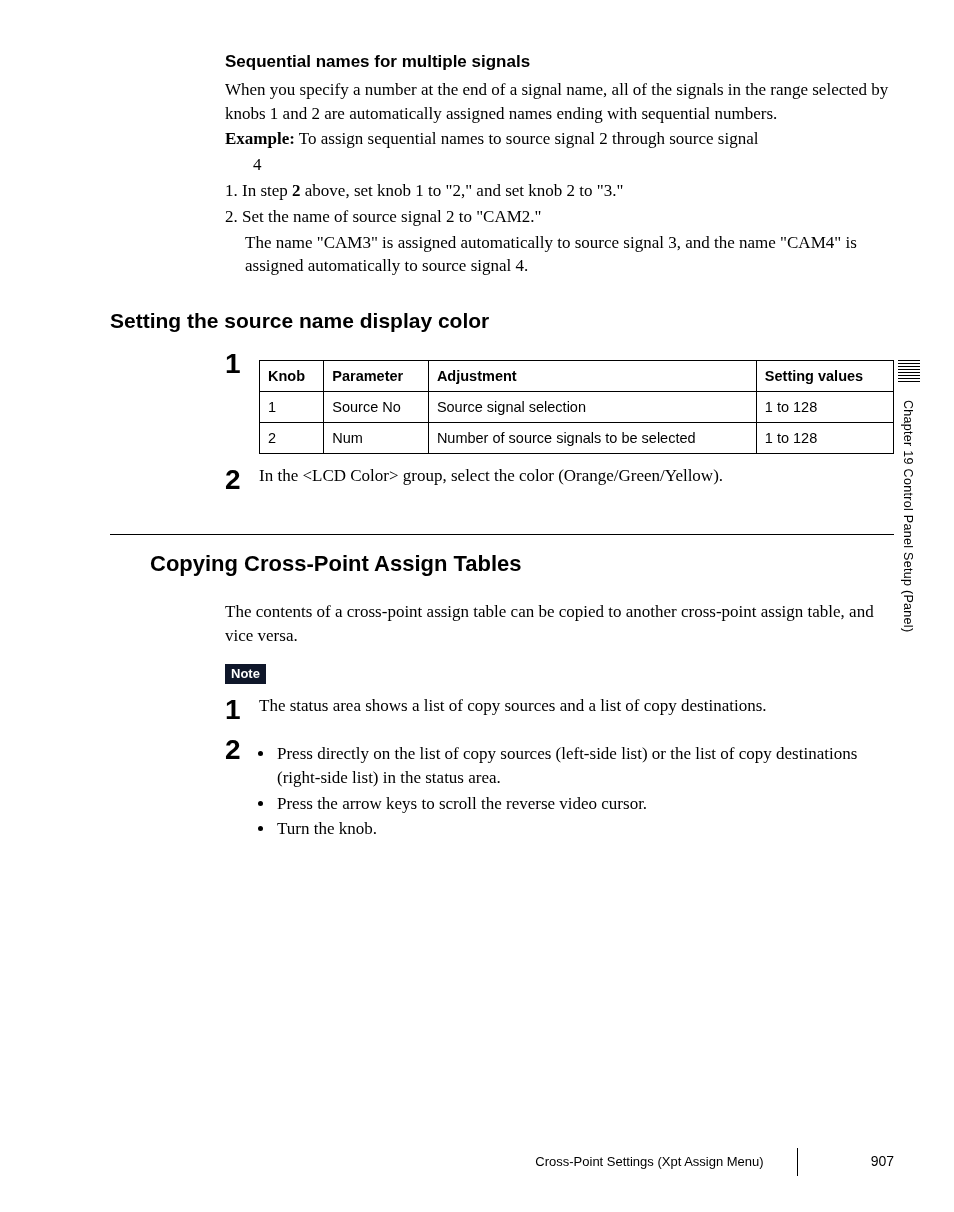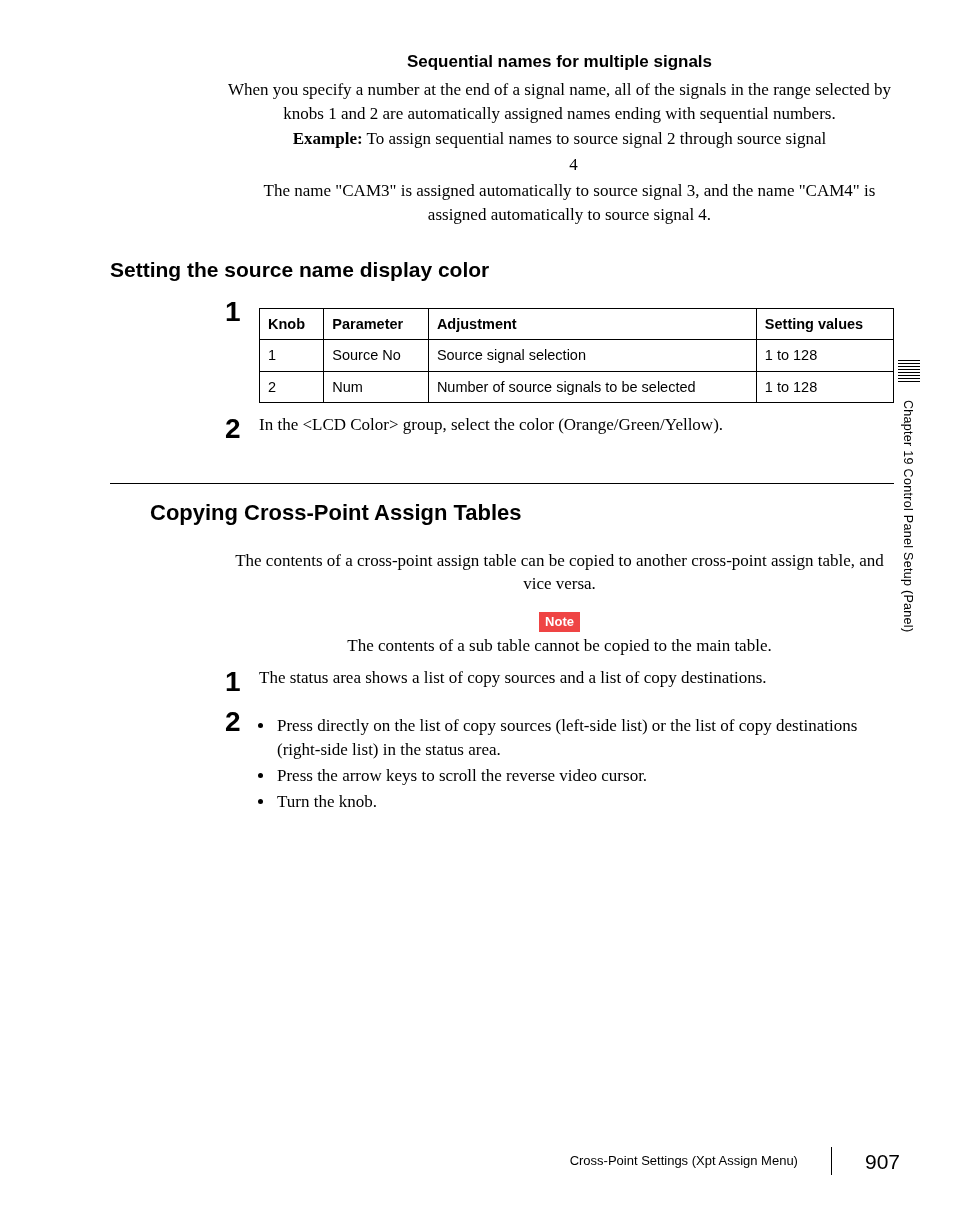--- a/index.html
+++ b/index.html
@@ -7,21 +7,21 @@
     font-family: "Times New Roman", Times, serif;
     font-size: 17px;
     line-height: 1.4;
     color: #000;
     background: #fff;
     width: 954px;
     height: 1212px;
     position: relative;
     padding: 50px 60px 40px 110px;
   }
-  .content-block { margin-left: 115px; text-align: center; }
+  .content-block { margin-left: 115px; }
   h4.bold-heading {
     font-family: Arial, Helvetica, sans-serif;
     font-weight: bold;
     font-size: 17px;
     margin-bottom: 4px;
   }
   p { margin-bottom: 2px; }
   .indent-example { padding-left: 28px; }
   .ol-item { margin-left: 0; }
   .ol-sub { padding-left: 20px; }
@@ -72,21 +72,21 @@
   }
   h2.section-h2 {
     font-family: Arial, Helvetica, sans-serif;
     font-weight: bold;
     font-size: 22px;
     margin-bottom: 20px;
     margin-left: 40px;
   }
   .note-badge {
     display: inline-block;
-    background: #ef4444;
+    background: #0f172a;
     color: #fff;
     font-family: Arial, Helvetica, sans-serif;
     font-size: 13px;
     font-weight: bold;
     padding: 1px 6px;
     margin-top: 14px;
     margin-bottom: 2px;
   }
   ul.bullets {
     list-style: disc;
@@ -113,50 +113,55 @@
   }
   .side-text {
     writing-mode: vertical-rl;
     font-family: Arial, Helvetica, sans-serif;
     font-size: 12.5px;
     letter-spacing: 0.3px;
   }
   .footer {
     position: absolute;
     bottom: 36px;
-    right: 54px;
+    right: 60px;
     display: flex;
     align-items: center;
     font-family: Arial, Helvetica, sans-serif;
     gap: 19px;
   }
   .footer-title {
     font-size: 13px;
     padding-right: 14px;
   }
   .footer-divider {
     width: 1px;
     height: 28px;
     background: #000;
     margin-right: 14px;
   }
   .footer-page {
-    font-size: 21px;
+    font-size: 14px;
+    margin-left: 40px;
   }
   .mt8 { margin-top: 8px; }
   .mt10 { margin-top: 10px; }
 </style>
 </head>
 <body>
 
 <div class="content-block">
   <h4 class="bold-heading">Sequential names for multiple signals</h4>
   <p>When you specify a number at the end of a signal name, all of the signals in the range selected by knobs 1 and 2 are automatically assigned names ending with sequential numbers.</p>
   <p><b>Example:</b><span> To assign sequential names to source signal 2 through source signal</span></p>
   <p class="indent-example" style="display: block;">4</p>
+  <p class="ol-item">
+    <span>1. In step </span><b>2</b><span> above, set knob 1 to "2," and set knob 2 to "3."</span>
+  </p>
+  <p class="ol-item">2. Set the name of source signal 2 to "CAM2."</p>
   <p class="ol-sub">The name "CAM3" is assigned automatically to source signal 3, and the name "CAM4" is assigned automatically to source signal 4.</p>
 </div>
 
 <h3 class="section-h3">Setting the source name display color</h3>
 
 <div class="step-row">
   <div class="step-num">1</div>
   <div class="step-body">
     <table class="param-table">
       <thead>
@@ -191,21 +196,20 @@
     <p>In the &lt;LCD Color&gt; group, select the color (Orange/Green/Yellow).</p>
   </div>
 </div>
 
 <hr class="hr-divider">
 <h2 class="section-h2">Copying Cross-Point Assign Tables</h2>
 
 <div class="content-block">
   <p>The contents of a cross-point assign table can be copied to another cross-point assign table, and vice versa.</p>
   <div class="note-badge">Note</div>
-  <p>The contents of a sub table cannot be copied to the main table.</p>
 </div>
 
 <div class="step-row mt8">
   <div class="step-num">1</div>
   <div class="step-body">
     <p>The status area shows a list of copy sources and a list of copy destinations.</p>
   </div>
 </div>
 
 <div class="step-row">

